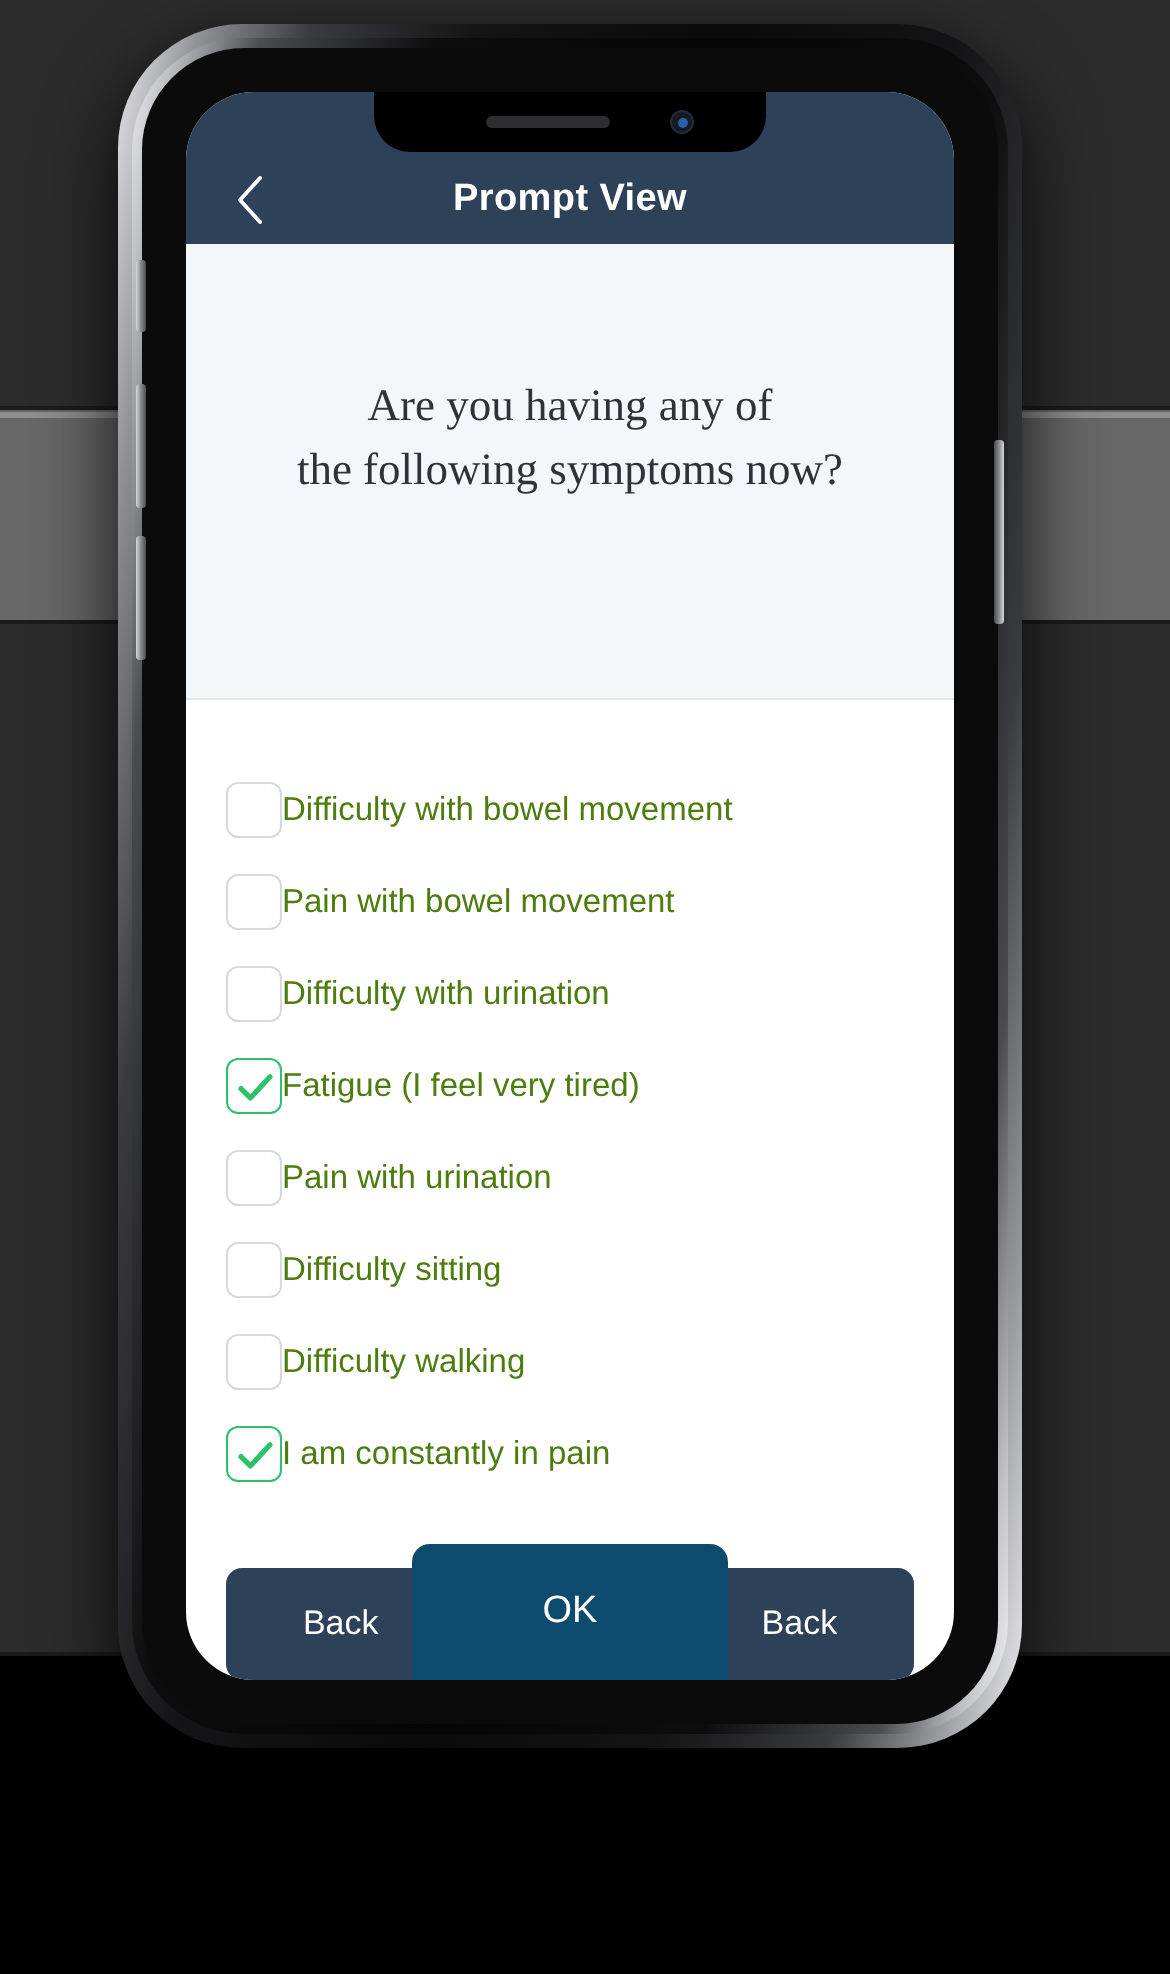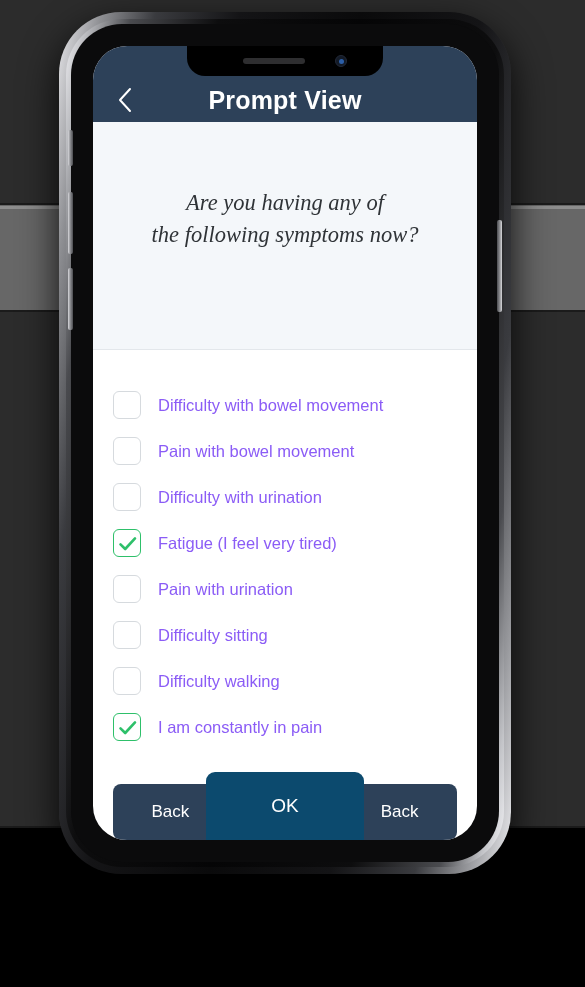--- a/index.html
+++ b/index.html
@@ -175,35 +175,34 @@
     height: 44px;
     display: flex;
     align-items: center;
     justify-content: center;
   }
   #back-btn svg { display: block; }
   #appbar-title {
     width: 100%;
     text-align: center;
     color: #ffffff;
-    font-size: 25px;
+    font-size: 19px;
     font-weight: bold;
     letter-spacing: .2px;
   }
 
   
   #question-panel {
     height: 228px;
     background: #f4f7fa;
     border-bottom: 1px solid #e3e7eb;
     display: flex;
     align-items: center;
     justify-content: center;
     padding: 0 22px 34px;
-    font-style: italic;
   }
   #question-text {
     font-family: "Liberation Serif", serif;
     font-size: 22.5px;
     line-height: 32px;
     color: #2f3337;
     text-align: center;
   }
 
   
@@ -222,23 +221,22 @@
     width: 28px;
     height: 28px;
     border-radius: 6px;
     border: 1.5px solid #d6dade;
     background: #ffffff;
     position: relative;
   }
   .row.checked .cb { border-color: #2ec06a; }
   .cb svg { position: absolute; left: 4px; top: 5px; }
   .row-label {
-    margin-left: 17px;
     font-size: 16.5px;
-    color: #8b5cf6;
+    color: #4d7c0f;
     white-space: nowrap;
   }
 
   
   #footer {
     position: relative;
     margin-top: 16px;
     height: 86px;
     padding: 0 20px;
   }

